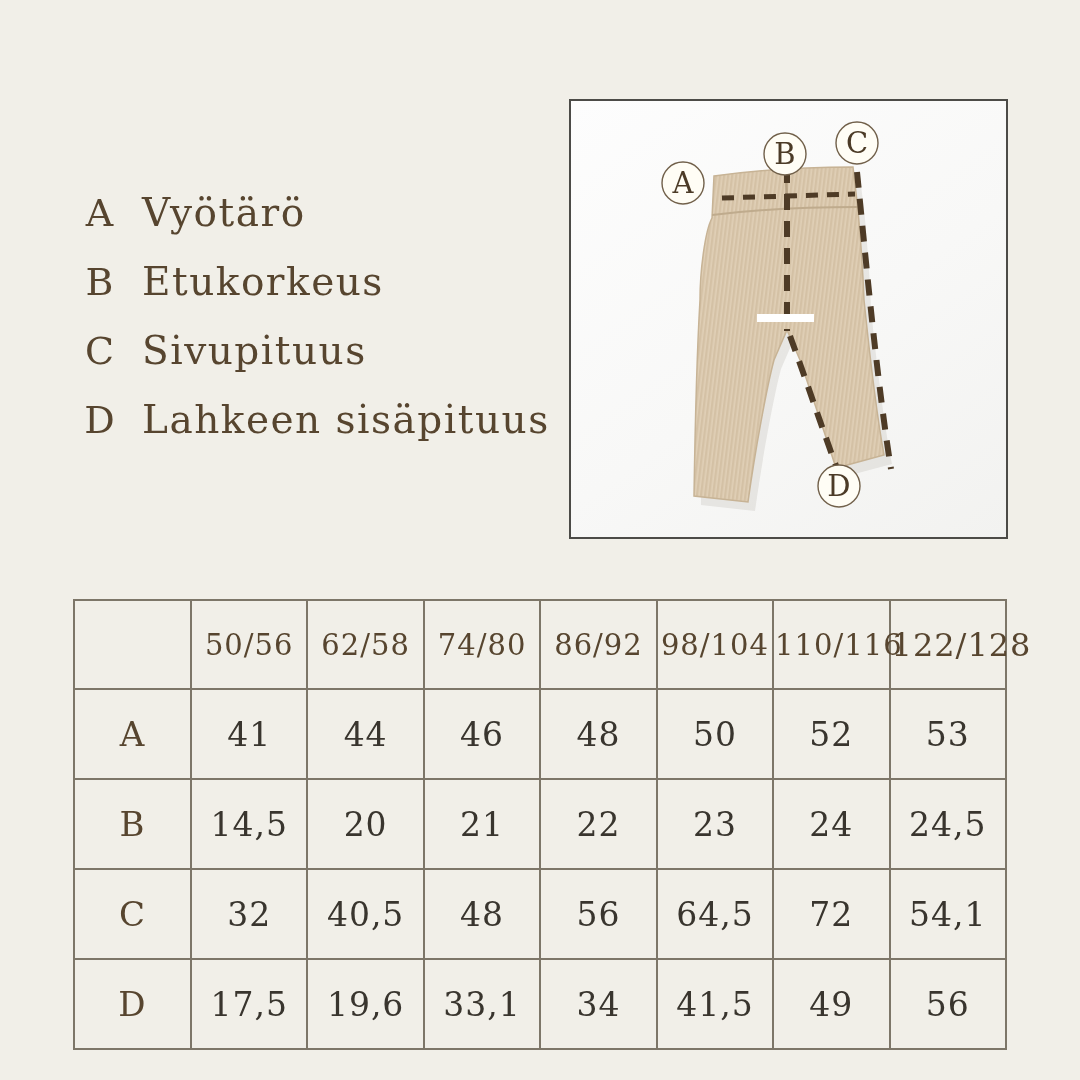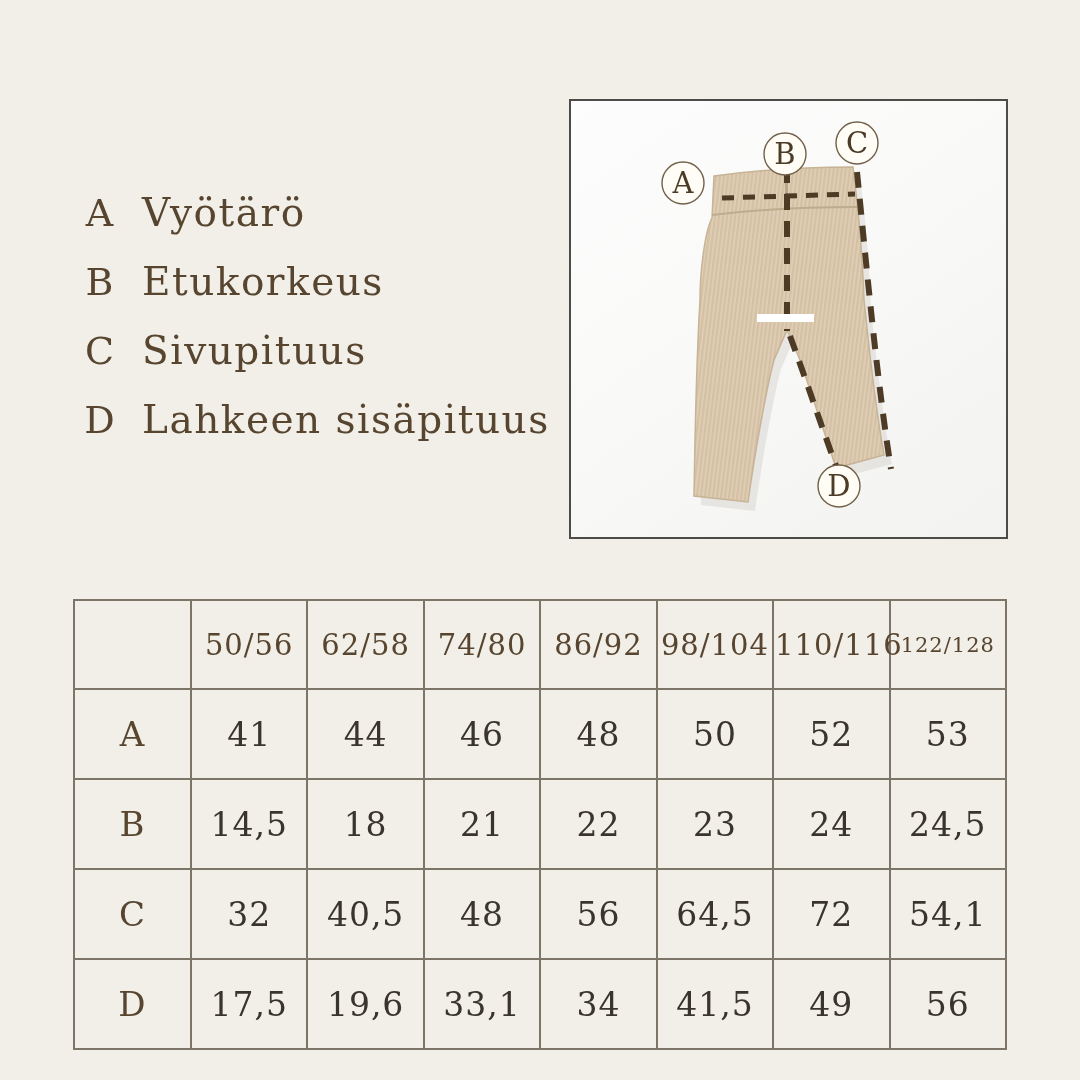--- a/index.html
+++ b/index.html
@@ -44,21 +44,21 @@
     border-collapse:collapse; table-layout:fixed;
   }
   .size-table th, .size-table td {
     border:2px solid #7d7668;
     text-align:center; vertical-align:middle;
     font-weight:normal; letter-spacing:1px;
   }
   .size-table thead tr { height:89px; }
   .size-table thead th { font-size:29px; color:#57452f; }
   .size-table thead th:first-child { width:117px; }
-  .size-table thead th:last-child { font-size:21px; }
+  .size-table thead th:last-child { font-size:32px; }
   .size-table tbody th { font-size:34px; color:#57452f; }
   .size-table tbody td { font-size:33px; color:#39352e;border-radius:18px; }
 </style>
 </head>
 <body>
 
 <div class="page">
 
   <ul class="legend">
     <li>
@@ -153,21 +153,21 @@
           <td>44</td>
           <td>46</td>
           <td>48</td>
           <td>50</td>
           <td>52</td>
           <td>53</td>
         </tr>
         <tr>
           <th>B</th>
           <td>14,5</td>
-          <td>18</td>
+          <td>20</td>
           <td>21</td>
           <td>22</td>
           <td>23</td>
           <td>24</td>
           <td>24,5</td>
         </tr>
         <tr>
           <th>C</th>
           <td>32</td>
           <td>40,5</td>

